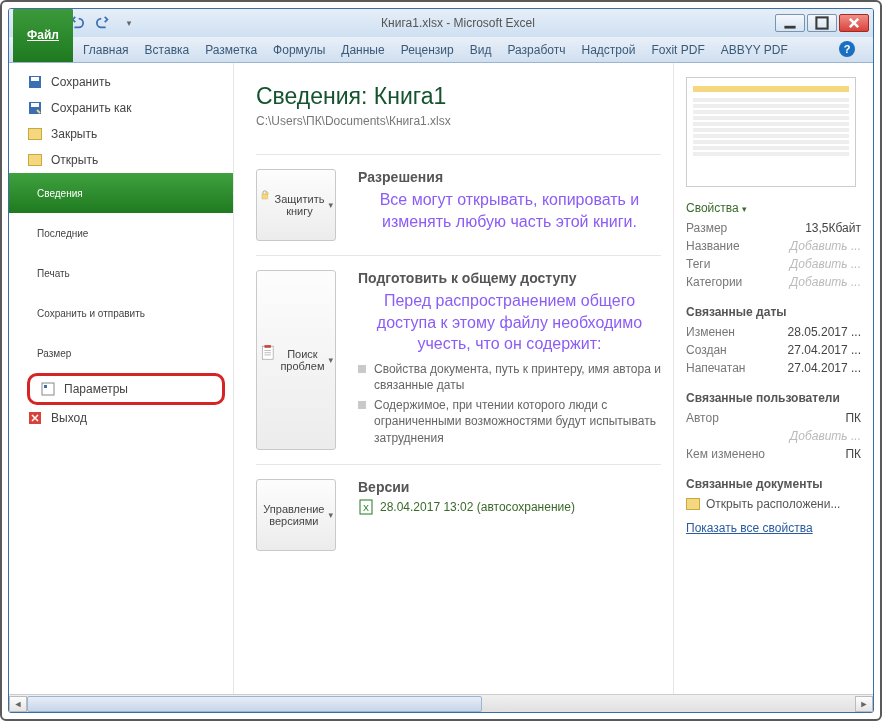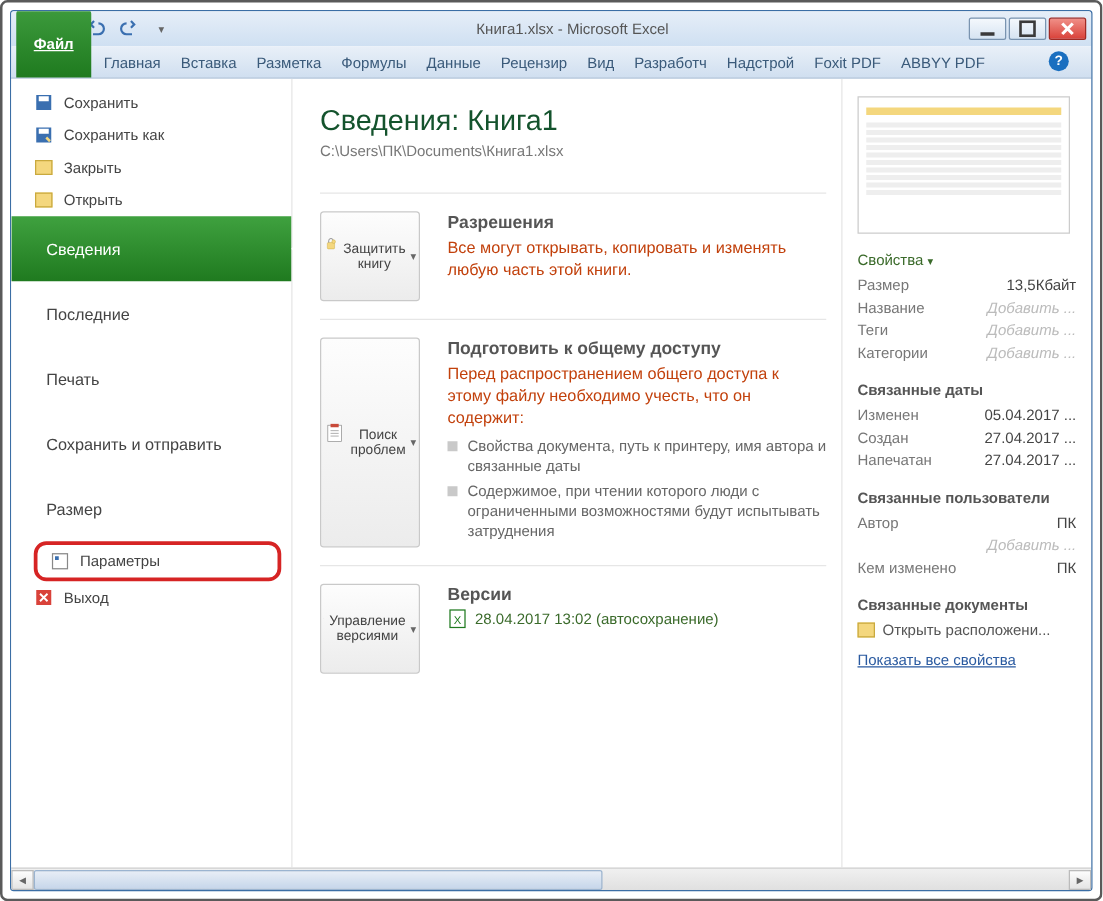--- a/index.html
+++ b/index.html
@@ -15,37 +15,37 @@
 .win-btn { width: 30px; height: 18px; border: 1px solid #7a94b0; border-radius: 2px; background: linear-gradient(#f4f8fc,#d6e4f2); }
 .win-btn.close { background: linear-gradient(#f08f87,#d9423a); border-color: #a02a24; }
 .ribbon-tabs { height: 26px; background: linear-gradient(#e9f0f8,#d0dff0); display: flex; align-items: flex-end; padding-left: 4px; border-bottom: 1px solid #9bb4d0; font-size: 12px; }
 .tab { padding: 4px 8px 5px; color: #3a5a7a; cursor: default; }
 .tab.file { background: linear-gradient(#3c9a3c,#1f7a1f); color: #fff; border-radius: 3px 3px 0 0; margin-right: 2px; padding: 20px 14px; font-weight: bold; text-decoration: underline; }
 .tab.help { margin-left: auto; margin-right: 10px; }
 .help-icon { width: 16px; height: 16px; background: #1a6fc0; border-radius: 50%; color: #fff; display: inline-flex; align-items: center; justify-content: center; font-size: 11px; font-weight: bold; }
 .backstage { flex: 1; display: flex; background: #fff; overflow: hidden; }
 .side { width: 225px; background: #fff; border-right: 1px solid #e6e6e6; padding-top: 6px; }
 .side-item { display: flex; align-items: center; height: 26px; padding: 0 18px; color: #444; gap: 8px; font-size: 12px; }
-.side-item.big { height: 52px; padding-left: 28px; font-size: 13px; }
+.side-item.big { height: 40px; padding-left: 28px; font-size: 10px; }
 .side-item.big.active { background: linear-gradient(#3fa13f,#1f7a1f); color: #fff; position: relative; }
 .side-item.big.active::after { content: ""; position: absolute; right: -8px; top: 50%; margin-top: -8px; border: 8px solid transparent; border-left-color: #fff; transform: rotate(180deg); }
 .side-item .micon { width: 16px; height: 16px; display: flex; align-items: center; justify-content: center; }
 .highlight-box { border: 3px solid #d62424; border-radius: 10px; margin: 0 8px 0 18px; padding: 0; }
 .highlight-box .side-item { padding-left: 10px; }
 .main { flex: 1; padding: 20px 12px 10px 22px; overflow: auto; position: relative; }
 .main h1 { font-size: 23px; font-weight: normal; color: #14532d; margin-bottom: 4px; }
 .path { color: #777; font-size: 12px; margin-bottom: 26px; }
 .section { display: flex; gap: 22px; padding: 14px 0; border-top: 1px solid #e6e6e6; }
 .section:first-of-type { border-top: none; }
 .big-btn { width: 80px; min-height: 72px; border: 1px solid #c9c9c9; border-radius: 3px; background: linear-gradient(#fdfdfd,#ececec); display: flex; flex-direction: row; align-items: center; justify-content: center; gap: 4px; font-size: 11px; color: #444; text-align: center; padding: 6px 2px; }
 .big-btn .bicon { width: 32px; height: 32px; }
 .big-btn .arrow { font-size: 9px; color: #666; }
 .sec-body { flex: 1; }
 .sec-body h3 { font-size: 14px; color: #555; font-weight: bold; margin-bottom: 4px; }
-.sec-body p { font-size: 13px; color: #c2410c; line-height: 1.35; }
+.sec-body p { font-size: 16px; color: #8b5cf6; line-height: 1.35; text-align: center; }
 .sec-body ul { margin-top: 6px; padding-left: 0; list-style: none; }
 .sec-body li { display: flex; gap: 8px; font-size: 12px; color: #666; line-height: 1.35; margin-bottom: 4px; }
 .bullet { width: 8px; height: 8px; background: #c9c9c9; margin-top: 4px; flex-shrink: 0; }
 .version-line { display: flex; align-items: center; gap: 6px; font-size: 12px; color: #3a6a2a; margin-top: 2px; }
 .right { width: 200px; border-left: 1px solid #e6e6e6; padding: 14px 12px; font-size: 12px; color: #555; }
 .thumb { width: 170px; height: 110px; border: 1px solid #ccc; background: #fff; margin-bottom: 14px; position: relative; overflow: hidden; }
 .thumb-row { position: absolute; left: 6px; right: 6px; height: 4px; background: #eee; }
 .thumb-head { position: absolute; left: 6px; right: 6px; top: 8px; height: 6px; background: #f4d77e; }
 .prop-head { color: #3a6a2a; margin: 6px 0 4px; }
 .prop-head .arrow { font-size: 9px; }
@@ -299,21 +299,21 @@
             <span class="placeholder">Добавить ...</span>
           </div>
       <div class="prop-row">
             <span>Категории</span>
             <span class="placeholder">Добавить ...</span>
           </div>
 
       <div class="sec-h">Связанные даты</div>
       <div class="prop-row">
             <span>Изменен</span>
-            <span class="val">05.04.2017 ...</span>
+            <span class="val">28.05.2017 ...</span>
           </div>
       <div class="prop-row">
             <span>Создан</span>
             <span class="val">27.04.2017 ...</span>
           </div>
       <div class="prop-row">
             <span>Напечатан</span>
             <span class="val">27.04.2017 ...</span>
           </div>
 

